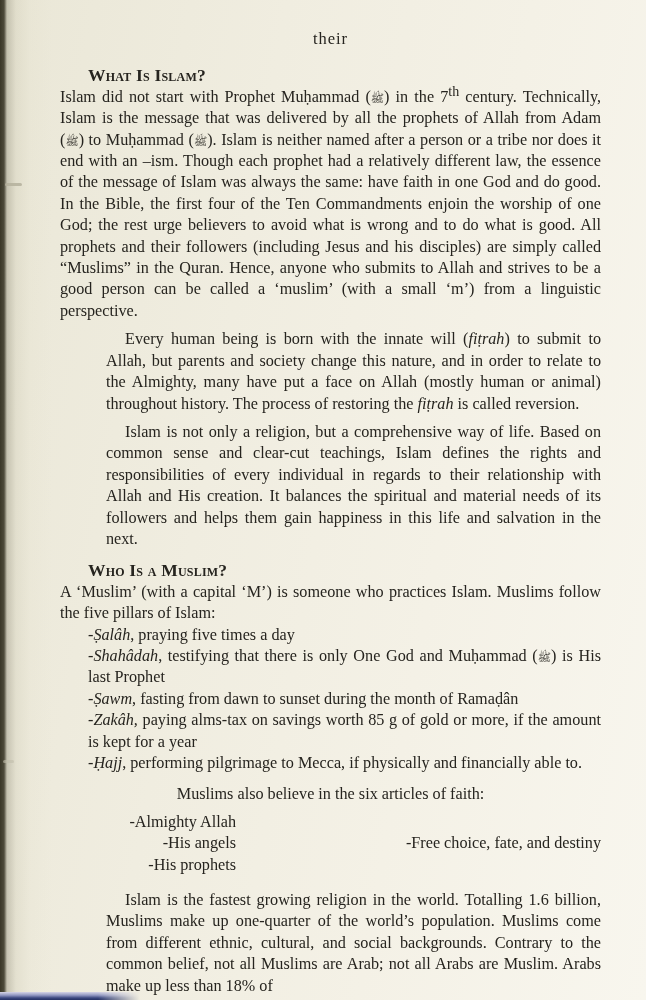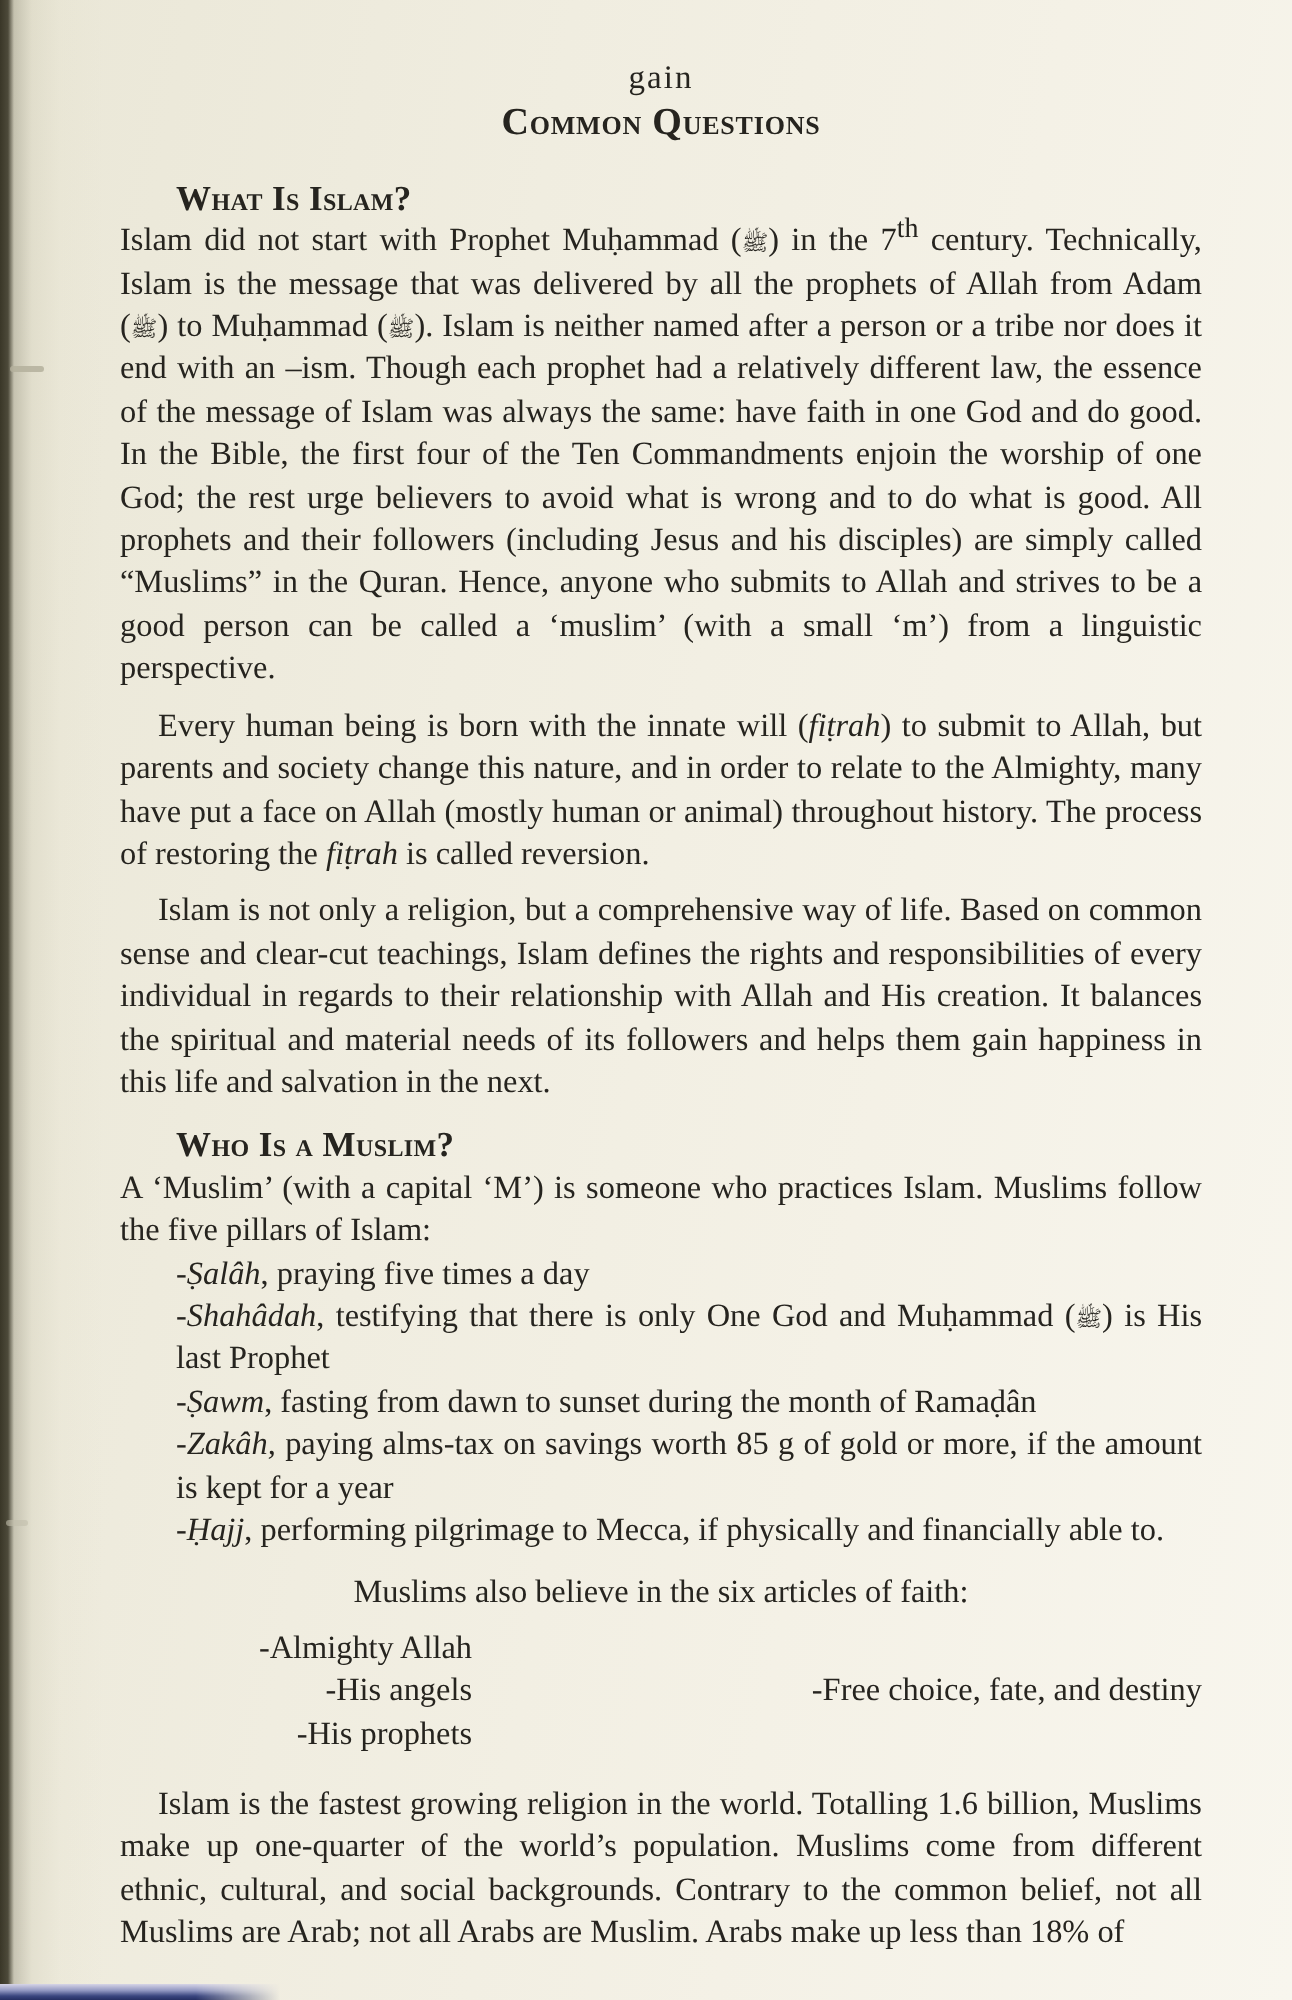--- a/index.html
+++ b/index.html
@@ -38,21 +38,21 @@
     font-weight: bold;
     font-variant: small-caps;
     font-size: 17.5px;
     text-align: left;
     margin: 16px 0 0 28px;
     letter-spacing: 0.2px;
   }
   .section-heading.second { margin-top: 10px; }
   p { margin: 0; }
   .gap { margin-top: 7px; }
-  .indent { text-indent: 19px; }
+  .indent { text-indent: 19px; margin-left: 46px; }
   .pillars { margin-left: 28px; }
   .pillar { margin: 0; }
   .articles-intro { margin-top: 10px; text-align: center; }
   .articles { margin: 6px 0 0 28px; }
   .art-row { display: flex; text-align: right; }
   .art-left { flex: 0 0 148px; }
   .art-right { flex: 1; }
   .closing { margin-top: 14px; }
   .i { font-style: italic; }
   sup { font-size: 14px; line-height: 0; }
@@ -78,23 +78,22 @@
 </style>
 </head>
 <body>
 
 <div class="left-edge-dash-1"></div>
 <div class="left-edge-dash-2"></div>
 <div class="cover-strip"></div>
 
 <div class="content">
 
-  <div class="page-number">gain</div>
+  <div class="page-number">their</div>
 
-  <div class="book-title">Common Questions</div>
 
   <div class="section-heading">What Is Islam?</div>
 
   <p><span>Islam did not start with Prophet Muḥammad (</span><span class="hon">ﷺ</span><span>) in the 7</span><sup>th</sup><span> century. Technically, Islam is the message that was delivered by all the prophets of Allah from Adam (</span><span class="hon">ﷺ</span><span>) to Muḥammad (</span><span class="hon">ﷺ</span><span>). Islam is neither named after a person or a tribe nor does it end with an –ism. Though each prophet had a relatively different law, the essence of the message of Islam was always the same: have faith in one God and do good. In the Bible, the first four of the Ten Commandments enjoin the worship of one God; the rest urge believers to avoid what is wrong and to do what is good. All prophets and their followers (including Jesus and his disciples) are simply called “Muslims” in the Quran. Hence, anyone who submits to Allah and strives to be a good person can be called a ‘muslim’ (with a small ‘m’) from a linguistic perspective.</span></p>
 
   <p class="gap indent"><span>Every human being is born with the innate will (</span><span class="i">fiṭrah</span><span>) to submit to Allah, but parents and society change this nature, and in order to relate to the Almighty, many have put a face on Allah (mostly human or animal) throughout history. The process of restoring the </span><span class="i">fiṭrah</span><span> is called reversion.</span></p>
 
   <p class="gap indent"><span>Islam is not only a religion, but a comprehensive way of life. Based on common sense and clear-cut teachings, Islam defines the rights and responsibilities of every individual in regards to their relationship with Allah and His creation. It balances the spiritual and material needs of its followers and helps them gain happiness in this life and salvation in the next.</span></p>
 
   <div class="section-heading second">Who Is a Muslim?</div>

